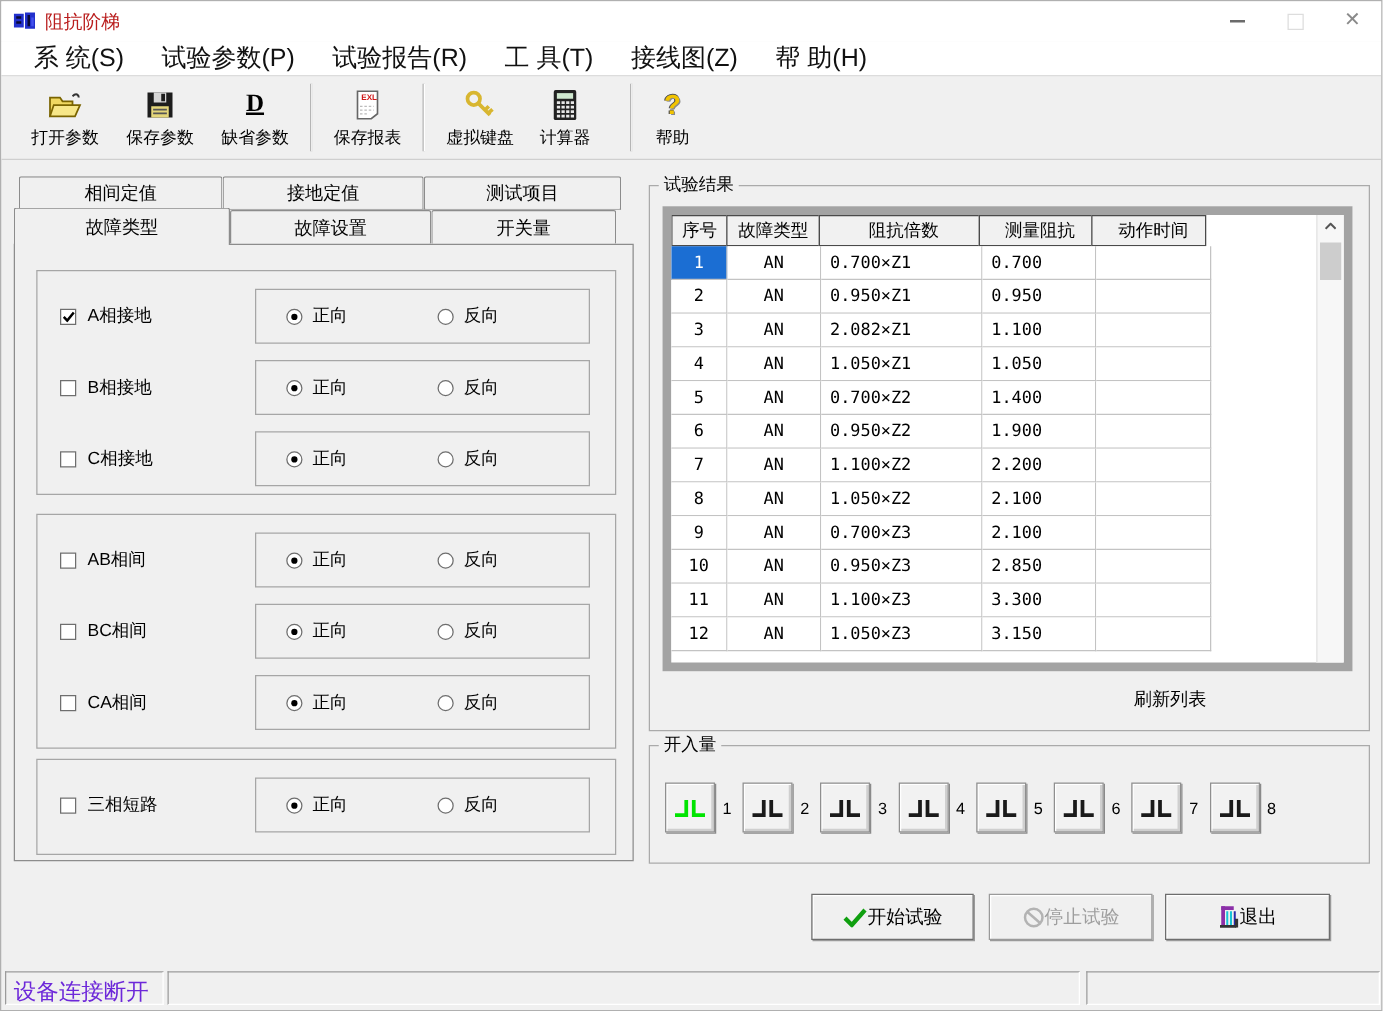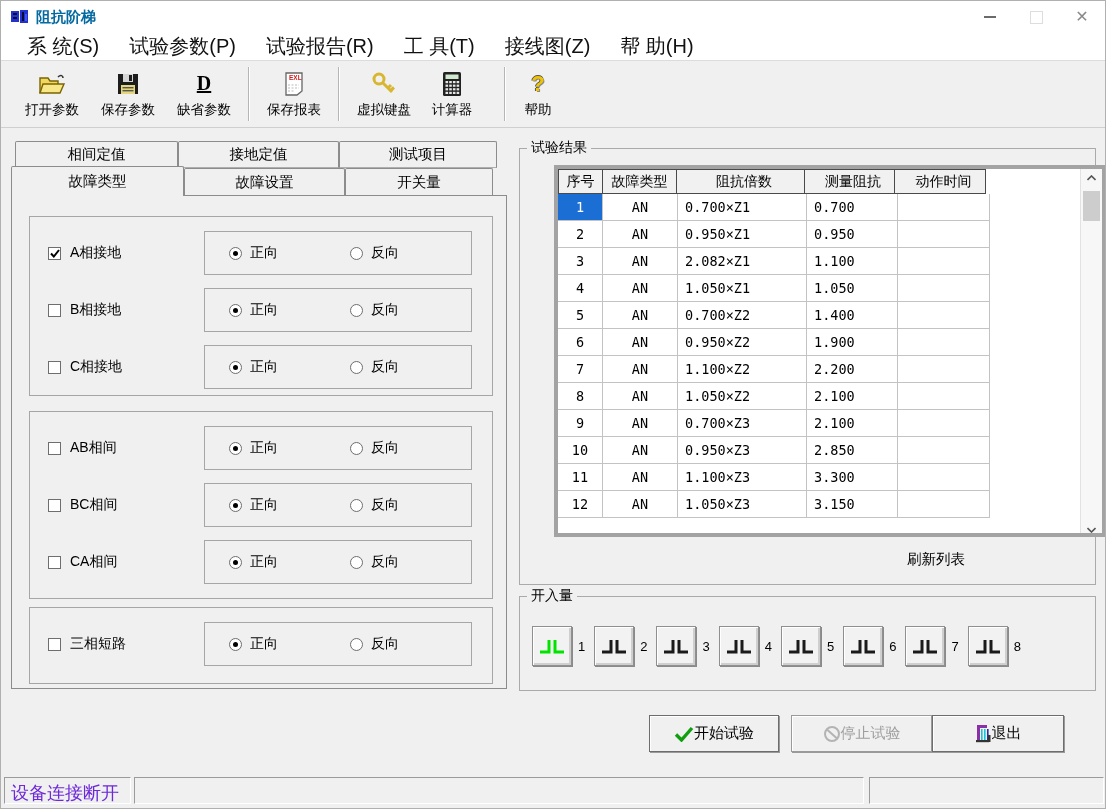--- a/index.html
+++ b/index.html
@@ -1,20 +1,20 @@
 <!DOCTYPE html>
 <html><head>
 <meta charset="utf-8">
 <style>
   html,body{margin:0;padding:0;background:#e8e8e8;font-family:"Liberation Sans",sans-serif;}
   #window{position:relative;width:1106px;height:809px;background:#f0f0f0;border:1px solid #b0b0b0;box-sizing:border-box;overflow:hidden;}
   
   #titlebar{position:absolute;left:0;top:0;width:100%;height:32px;background:#fff;display:flex;align-items:center;}
   #app-icon{margin-left:10px;width:18px;height:16px;flex:0 0 auto;}
-  #title-text{margin-left:7px;font-size:15px;color:#0369a1;font-weight:bold;}
+  #title-text{margin-left:7px;font-size:15px;color:#b91c1c;}
   #win-controls{margin-left:auto;display:flex;height:100%;}
   .winbtn{width:46px;height:100%;display:flex;align-items:center;justify-content:center;}
   .minglyph{width:12px;height:0;border-top:2px solid #6b6b6b;}
   .maxglyph{width:11px;height:11px;border:1px solid #ddd;}
   .closeglyph{font-size:16px;color:#8a8a8a;line-height:1;}
   
   #menubar{position:absolute;left:0;top:32px;width:100%;height:27px;background:#fff;display:flex;align-items:center;padding-left:15px;box-sizing:border-box;}
   .menu-item{font-size:20px;color:#111;padding:3px 11px;margin-right:8px;}
   
   #toolbar{position:absolute;left:0;top:59px;width:100%;height:68px;background:#f0f0f0;border-top:1px solid #dcdcdc;border-bottom:1px solid #cfcfcf;display:flex;align-items:center;box-sizing:border-box;padding-left:13px;}
@@ -49,21 +49,21 @@
   .radio{width:13px;height:13px;border-radius:50%;background:#fff;border:1px solid #6e6e6e;box-sizing:border-box;position:relative;flex:0 0 auto;}
   .radio.sel::after{content:"";position:absolute;left:3px;top:3px;width:5px;height:5px;border-radius:50%;background:#000;}
   .rlabel{font-size:14px;color:#000;}
   #stray-glyph{position:absolute;left:500px;top:440px;font-size:15px;font-family:"Liberation Serif",serif;color:#222;}
   
   .fieldset{position:absolute;border:1px solid #aaa;box-sizing:border-box;}
   .legend{position:absolute;top:-10px;left:7px;background:#f0f0f0;padding:0 4px;font-size:14px;color:#000;}
   #results-box{left:518px;top:147px;width:577px;height:437px;}
   #inputs-box{left:518px;top:595px;width:577px;height:95px;}
   
-  #list{position:absolute;left:10px;top:16px;width:552px;height:372px;background:#fff;border:4px solid #a3a3a3;box-sizing:border-box;overflow:hidden;margin-left:24px;}
+  #list{position:absolute;left:10px;top:16px;width:552px;height:372px;background:#fff;border:7px solid #a3a3a3;box-sizing:border-box;overflow:hidden;}
   #thead{display:flex;height:25px;}
   .hcell{box-sizing:border-box;border:1px solid #4a4a4a;margin-left:-1px;background:#f1f1f1;display:flex;align-items:center;justify-content:center;font-size:14px;}
   .hcell:first-child{margin-left:0;}
   .trow{display:flex;height:27px;}
   .tcell{box-sizing:border-box;border-right:1px solid #c3c3c3;border-bottom:1px solid #c3c3c3;font-size:13.5px;font-family:"DejaVu Sans Mono",monospace;display:flex;align-items:center;background:#fff;color:#000;}
   .c0{width:45px;justify-content:center;}
   .c1{width:75px;justify-content:center;}
   .c2{width:129px;padding-left:7px;}
   .c3{width:91px;padding-left:7px;}
   .c4{width:92px;padding-left:7px;}
@@ -72,21 +72,21 @@
   .sarrow{position:absolute;left:0;width:100%;height:18px;display:flex;align-items:center;justify-content:center;color:#555;}
   #sthumb{position:absolute;left:2px;top:22px;width:17px;height:30px;background:#cdcdcd;}
   #refresh-label{position:absolute;left:387px;top:401px;font-size:14.5px;color:#000;}
   
   #chan-row{position:absolute;left:12px;top:29px;display:flex;align-items:center;}
   .chan-btn{width:40px;height:40px;background:#f2f2f2;border:1px solid #8f8f8f;box-shadow:inset 1px 1px 0 #ffffff,inset -2px -2px 0 #cfcfcf,1px 1px 0 #8a8a8a;display:flex;align-items:center;justify-content:center;padding:0;}
   .chan-num{font-size:13px;color:#000;margin:0 9px 0 6px;}
   
   .action-btn{position:absolute;top:714px;height:37px;background:#f0f0f0;border:1px solid #6d6d6d;box-shadow:inset 1px 1px 0 #fff,1px 1px 0 #9a9a9a;box-sizing:border-box;display:flex;align-items:center;justify-content:center;font-size:15px;color:#000;font-family:"Liberation Sans",sans-serif;}
   #btn-start{left:648px;width:130px;}
-  #btn-stop{left:790px;width:141px;color:#9e9e9e;border-color:#9a9a9a;}
+  #btn-stop{left:790px;width:131px;color:#9e9e9e;border-color:#9a9a9a;}
   #btn-exit{left:931px;width:132px;}
   
   .sbpanel{position:absolute;top:776px;height:27px;background:#f0f0f0;border:1px solid;border-color:#9b9b9b #ffffff #ffffff #9b9b9b;box-sizing:border-box;font-size:18px;color:#6d28d9;padding:3px 6px;}
   #sb1{left:3px;width:127px;}
   #sb2{left:133px;width:730px;}
   #sb3{left:868px;width:235px;}
 </style>
 </head>
 <body>
 

